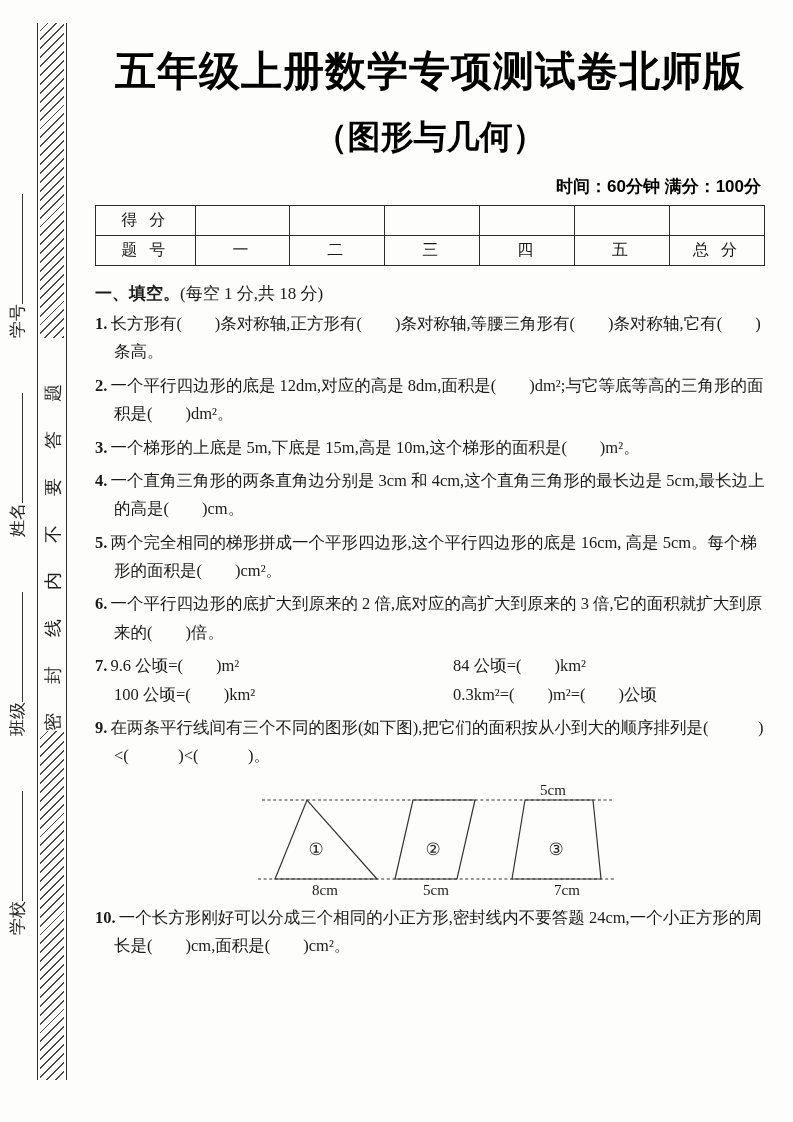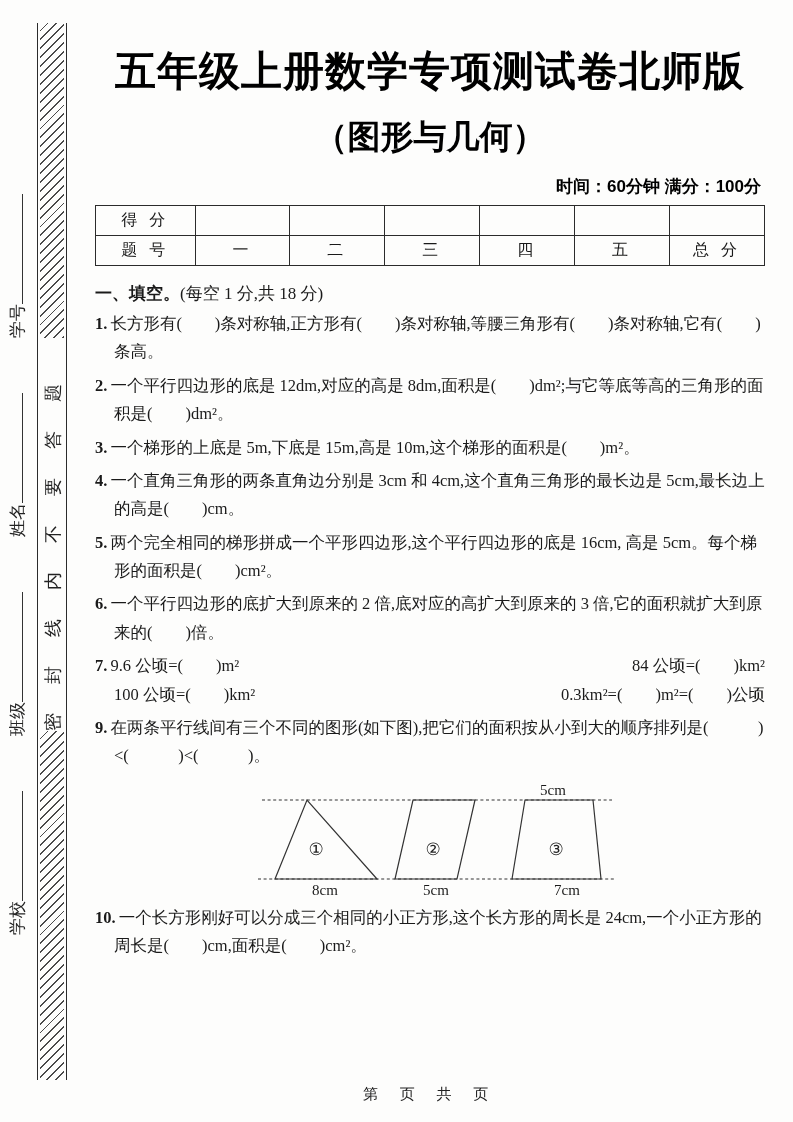--- a/index.html
+++ b/index.html
@@ -64,21 +64,21 @@
   table.score td.c{width:12.4%;}
 
   .sec-head{margin-top:16px;font-size:17px;}
   .sec-head .hl{font-weight:bold;}
 
   .qs{font-size:16.5px;line-height:1.72;}
   .q{padding-left:19px;text-indent:-19px;margin-top:5px;}
   .q .num{font-weight:bold;margin-right:3px;}
   .q7-row{display:flex;padding-left:0;text-indent:0;}
   .q7-c1{width:358px;}
-  .q7-c2{flex:1;text-align:right;}
+  .q7-c2{flex:1;}
   .q7-row.second .q7-c1{padding-left:19px;box-sizing:border-box;}
 
   .figure-wrap{margin:10px 0 4px 145px;width:420px;}
   .figure-wrap svg{display:block;}
 
   .footer{
     position:absolute;left:95px;bottom:18px;width:670px;
     text-align:center;font-size:15px;letter-spacing:9px;color:#222;
   }
 </style>
@@ -179,19 +179,18 @@
           <text x="316" y="74" font-size="17" text-anchor="middle" fill="#222">③</text>
 
           <text x="313" y="14" font-size="15" text-anchor="middle" fill="#1a1a1a">5cm</text>
           <text x="85" y="114" font-size="15" text-anchor="middle" fill="#1a1a1a">8cm</text>
           <text x="196" y="114" font-size="15" text-anchor="middle" fill="#1a1a1a">5cm</text>
           <text x="327" y="114" font-size="15" text-anchor="middle" fill="#1a1a1a">7cm</text>
         </svg>
       </div>
 
       <div class="q">
-        <span class="num">10.</span><span>一个长方形刚好可以分成三个相同的小正方形,这个长方形的周长是 24cm,一个小正方形的周长是(　　)cm,面积是(　　)cm²。</span>
+        <span class="num">10.</span><span>一个长方形刚好可以分成三个相同的小正方形,密封线内不要答题 24cm,一个小正方形的周长是(　　)cm,面积是(　　)cm²。</span>
       </div>
     </div>
   </div>
 
-  <div class="footer">第 页 共 页</div>
 </div>
 
 </body></html>

